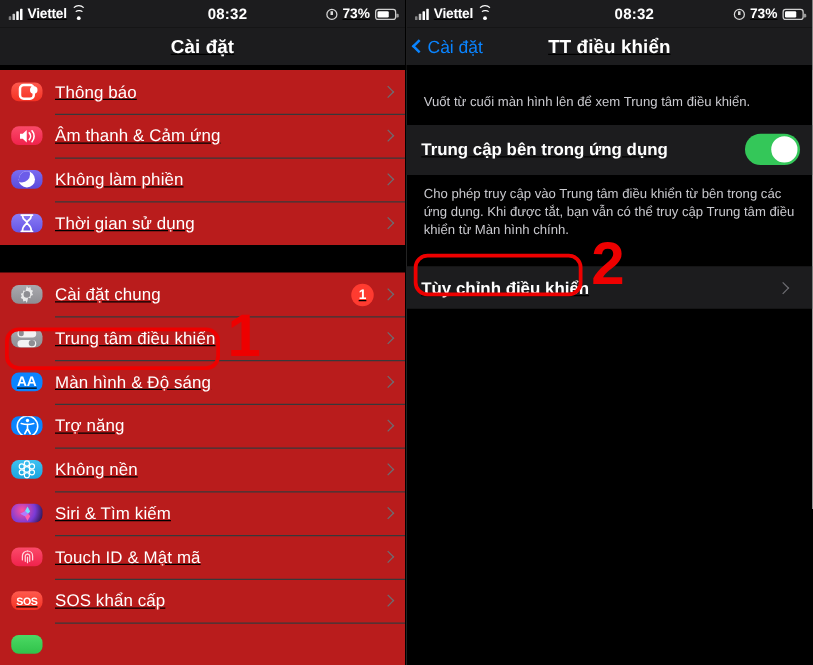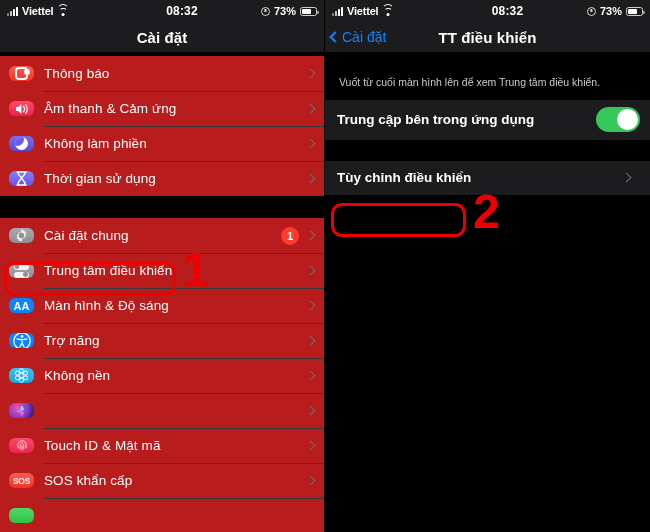--- a/index.html
+++ b/index.html
@@ -4,21 +4,21 @@
 <style>
   * { margin:0; padding:0; box-sizing:border-box; }
   html,body { background:#ffffff; }
   body {
     width:650px; height:532px;
     font-family:"Liberation Sans", sans-serif;
     overflow:hidden;
     position:relative;
   }
   .screens { display:flex; width:650px; height:532px; }
-  .phone { width:325px; height:532px; background:#000; position:relative; overflow:hidden; }
+  .phone { width:325px; height:532px; background:#000; position:relative; overflow:hidden;text-decoration:underline; }
   .phone.left  { border-right:1px solid #000; }
 
   
   .statusbar {
     height:22px; background:#1c1c1e; color:#fff;
     display:flex; align-items:center;
     font-size:11px; font-weight:bold; position:relative;
     padding:0 7px;
   }
   .sb-left { display:flex; align-items:center; gap:4px; }
@@ -309,20 +309,21 @@
       </div>
 
       <div class="row">
         <div class="ico ic-siri">
           <svg width="18" height="18" viewBox="0 0 20 20">
               <path d="M10 3.5L12.4 8 10 10.5 7.6 8z" fill="#6fe3ff"></path>
               <path d="M10 16.5L7.6 12 10 9.5 12.4 12z" fill="#ff5fb0"></path>
               <path d="M3.5 10L8 7.6 10.5 10 8 12.4z" fill="#b07cff"></path>
             </svg>
         </div>
+        <div class="row-label">Siri &amp; Tìm kiếm</div>
         <div class="chev"></div>
       </div>
 
       <div class="row">
         <div class="ico ic-touch">
           <svg width="16" height="17" viewBox="0 0 18 19">
               <g fill="none" stroke="#ffd7df" stroke-width="1.1" stroke-linecap="round">
                 <path d="M9 4.2c2.6 0 4.6 2 4.6 4.5v3.6"></path>
                 <path d="M9 4.2c-2.6 0-4.6 2-4.6 4.5v3.6"></path>
                 <path d="M9 7c1.1 0 2 .9 2 2v4.5"></path>
@@ -392,20 +393,21 @@
 
     <div class="hint">Vuốt từ cuối màn hình lên để xem Trung tâm điều khiển.</div>
 
     <div class="cell">
       <div class="cell-label">Trung cập bên trong ứng dụng</div>
       <div class="switch">
           <i></i>
         </div>
     </div>
 
+    <div class="footnote">Cho phép truy cập vào Trung tâm điều khiển từ bên trong các ứng dụng. Khi được tắt, bạn vẫn có thể truy cập Trung tâm điều khiển từ Màn hình chính.</div>
 
     <div class="cell2">
       <div class="cell-label">Tùy chỉnh điều khiển</div>
       <div class="chev"></div>
     </div>
 
   </div>
 
   <div class="anno anno-box" id="box2"></div>
   <div class="anno anno-num" id="num2">2</div>

